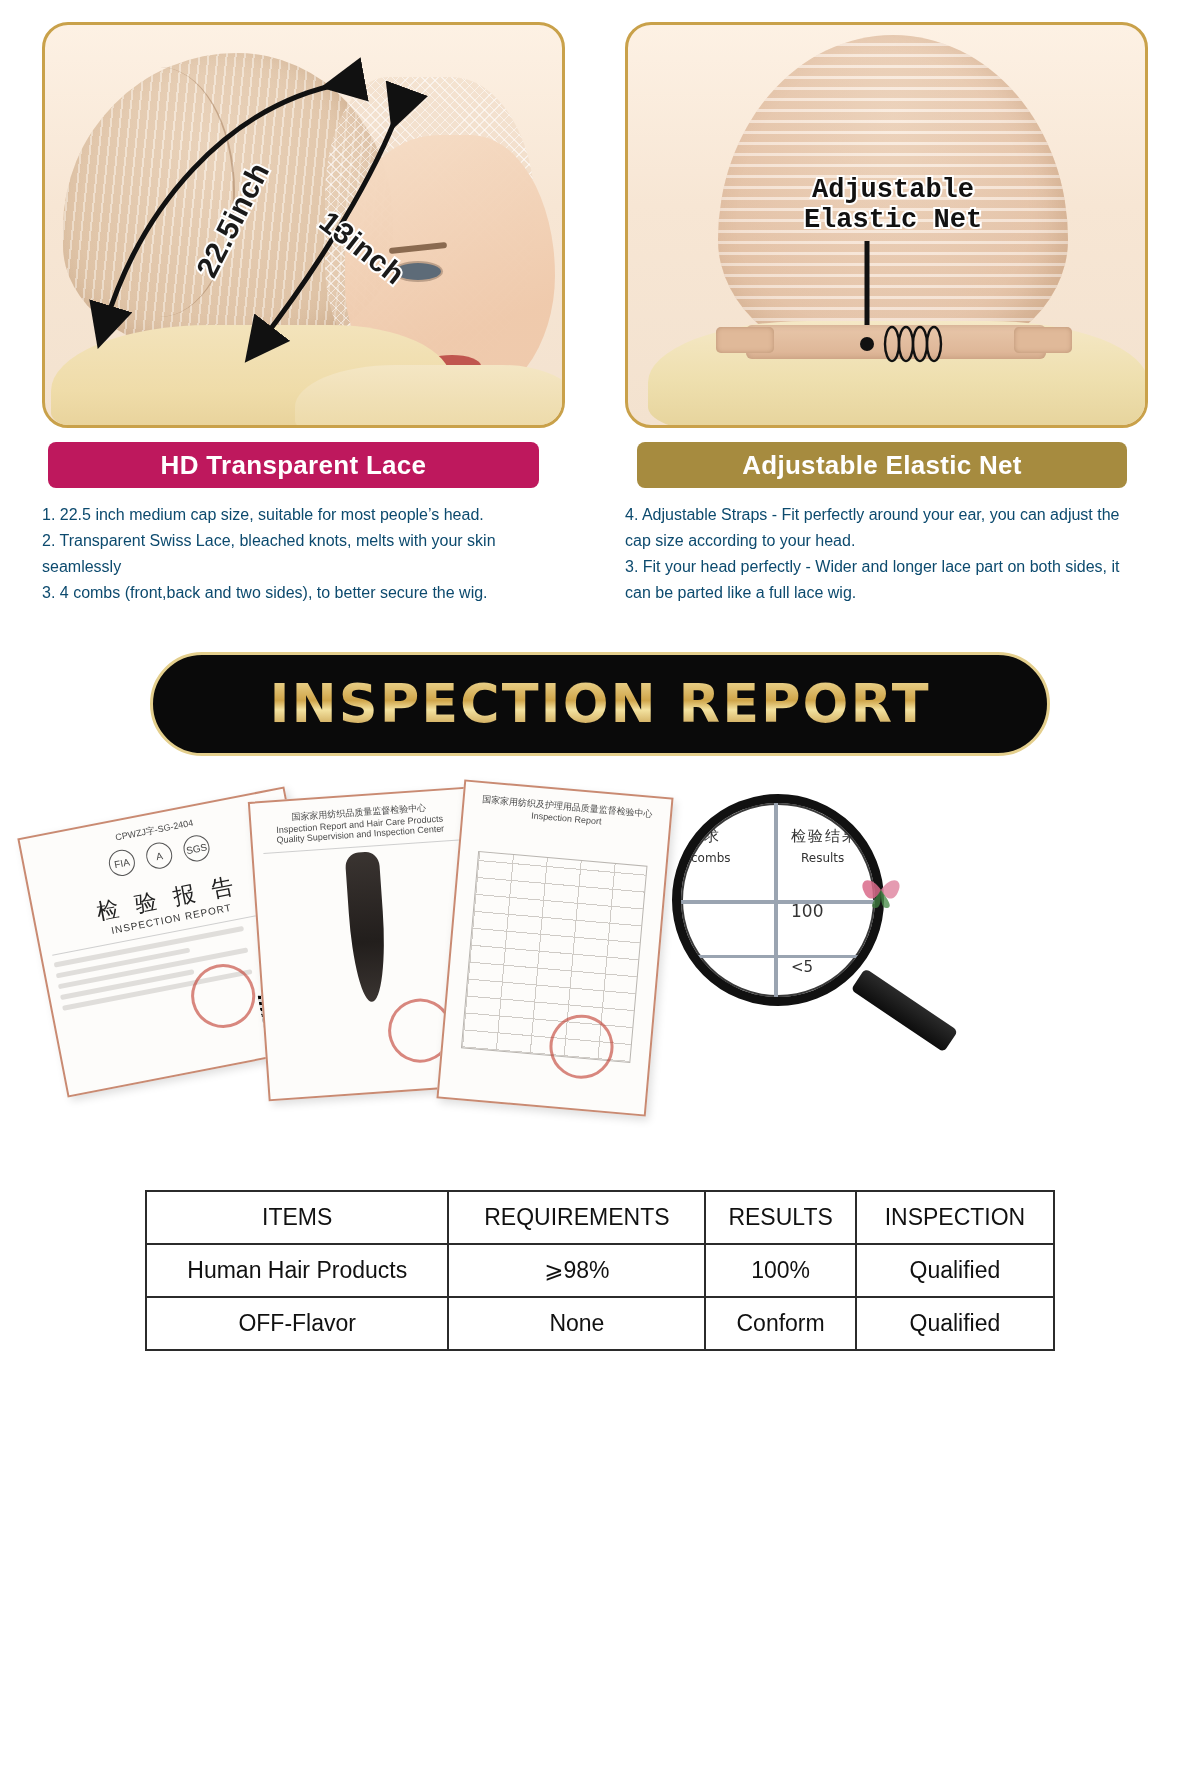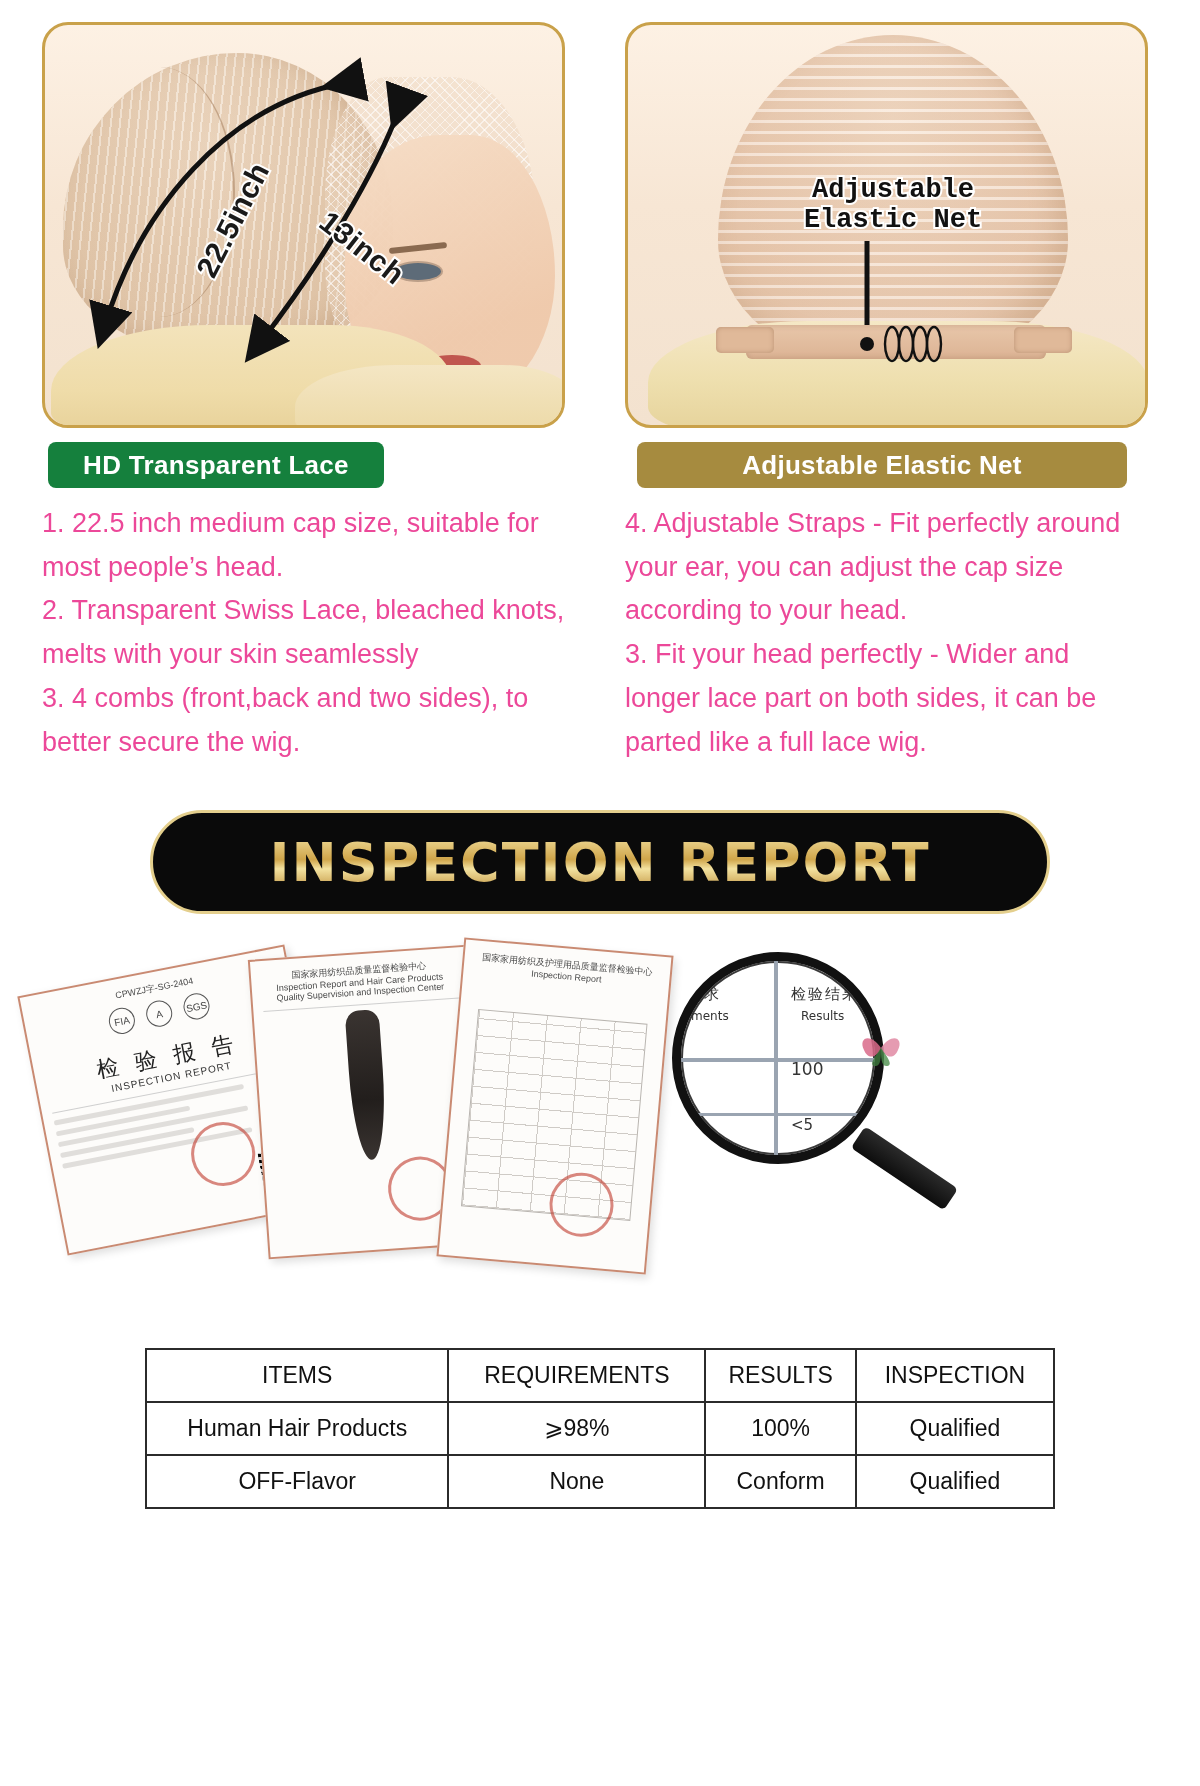--- a/index.html
+++ b/index.html
@@ -153,28 +153,28 @@
 
   
   .banner {
     margin-top: 14px;
     height: 46px;
     border-radius: 8px;
     display:flex; align-items:center; justify-content:center;
     color:#fff; font-weight:bold; font-size:26px;
     letter-spacing:.3px;
   }
-  .banner.left  { width: 336px; margin-left: 6px; background:#15803d; }
+  .banner.left  { width: 491px; margin-left: 6px; background:#be185d; }
   .banner.right { width: 490px; margin-left: 12px; background:#a68b3f; }
 
   .feat-text{
     margin-top:14px;
-    font-size:27px;
+    font-size:16px;
     line-height:1.62;
-    color:#ec4899;
+    color:#0c4a6e;
   }
   .feat-text p{ margin:0; }
 
   
   .report-title-wrap{
     margin: 46px auto 0 auto;
     width: 900px; height: 104px;
     background:#0a0a0a;
     border:3px solid #e4cf8d;
     border-radius:54px;
@@ -417,21 +417,21 @@
         <div class="grid-table"></div>
         <div class="stamp" style="left:96px; top:212px;"></div>
       </div>
     </div>
 
     <div class="magnifier">
       <div class="lens">
         <div class="lens-grid"></div>
         <div class="lens-txt lt-cn1">要求</div>
         <div class="lens-txt lt-cn2">检验结果</div>
-        <div class="lens-txt lt-en1">ments</div>
+        <div class="lens-txt lt-en1">combs</div>
         <div class="lens-txt lt-en2">Results</div>
         <div class="lens-txt lt-100">100</div>
         <div class="lens-txt lt-5">&lt;5</div>
       </div>
       <div class="handle"></div>
       <svg class="butterfly" viewBox="0 0 46 40">
         <path d="M23,20 C12,4 0,10 6,22 C10,32 19,30 23,20 Z" fill="#d96a8a" opacity=".85"></path>
         <path d="M23,20 C34,4 46,10 40,22 C36,32 27,30 23,20 Z" fill="#e08aa3" opacity=".85"></path>
         <path d="M23,20 C16,30 10,38 18,38 C23,38 23,28 23,20 Z" fill="#3f7a3f" opacity=".8"></path>
         <path d="M23,20 C30,30 36,38 28,38 C23,38 23,28 23,20 Z" fill="#4e8f4e" opacity=".8"></path>

